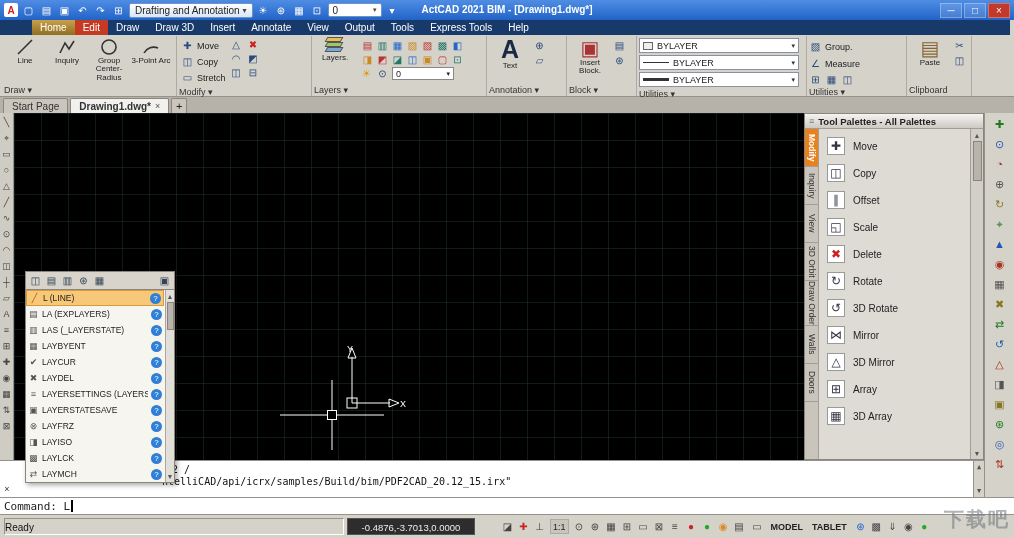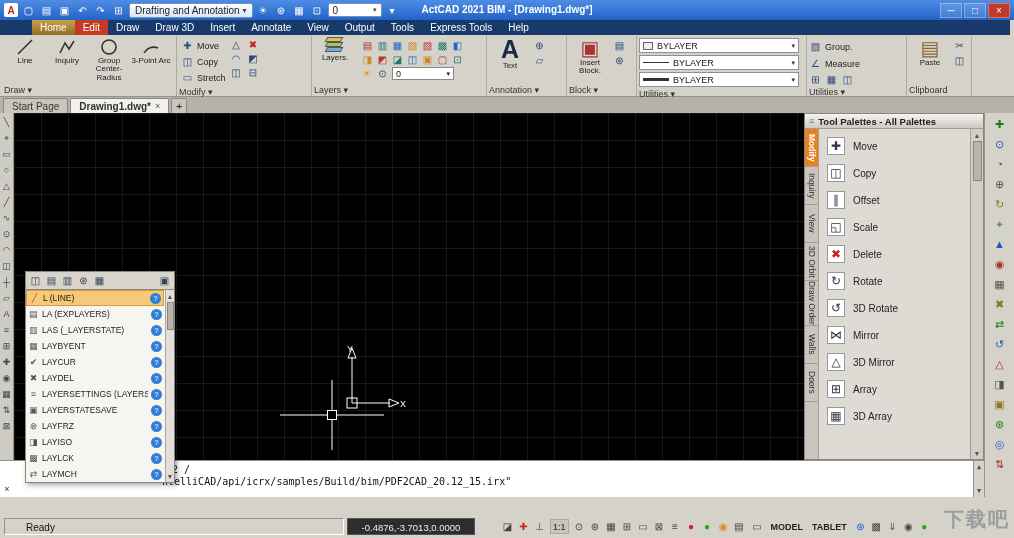--- a/index.html
+++ b/index.html
@@ -128,21 +128,21 @@
 .cmd-history{position:absolute;left:0;top:460px;right:30px;height:37px;background:#fff;border-top:1px solid #96928a;font-family:"DejaVu Sans Mono",monospace;font-size:10px;color:#111;padding:3px 14px 0 14px;z-index:10;}
 .hline1{padding-left:158px;height:12px;}
 .hline2{padding-left:148px;height:12px;white-space:nowrap;overflow:hidden;}
 .hist-scroll{position:absolute;right:0;top:0;bottom:0;width:11px;background:#d5d2ca;border-left:1px solid #96928a;display:flex;flex-direction:column;align-items:center;justify-content:space-between;}
 .cmd-close{position:absolute;left:2px;top:484px;width:10px;height:10px;font-size:9px;color:#333;display:flex;align-items:center;justify-content:center;z-index:45;}
 .cmd-input{position:absolute;left:0;top:497px;right:0;height:18px;background:#fff;border-top:1px solid #96928a;border-bottom:1px solid #96928a;display:flex;align-items:center;padding-left:4px;font-family:"DejaVu Sans Mono",monospace;font-size:11px;z-index:10;}
 .cursor{width:2px;height:12px;background:#000;margin-left:1px;}
 
 
 .statusbar{position:absolute;left:0;bottom:0;right:0;height:23px;background:#d5d2ca;display:flex;align-items:center;gap:3px;padding:0 4px;font-size:10px;z-index:10;}
-.sb-ready{width:340px;height:17px;line-height:17px;padding-left:21px;border:1px solid;border-color:#96928a #fff #fff #96928a;color:#111;}
+.sb-ready{width:340px;height:17px;line-height:17px;padding-left:0;border:1px solid;border-color:#96928a #fff #fff #96928a;color:#111;}
 .sb-coords{width:128px;height:17px;line-height:17px;text-align:center;background:#2d2d2d;color:#eee;font-size:9.5px;border:1px solid #555;}
 .sb-group{display:flex;align-items:center;gap:1px;}
 .sb-group.g1{margin-left:22px;}
 .sb-icon{width:15px;height:15px;display:flex;align-items:center;justify-content:center;font-size:10px;color:#444;}
 .g1 .sb-icon:nth-child(2){color:#c22;}
 .g2 .sb-icon:nth-child(8){color:#c22;}
 .g2 .sb-icon:nth-child(9){color:#2a2;}
 .g2 .sb-icon:nth-child(10){color:#d82;}
 .g3 .sb-icon:nth-child(1){color:#26c;}
 .g3 .sb-icon:nth-child(5){color:#2a2;}
@@ -607,20 +607,24 @@
   <div class="cmd-history">
     <div class="hline1">2 /</div>
     <div class="hline2">ntelliCAD/api/icrx/samples/Build/bim/PDF2CAD_20.12_15.irx"</div>
     <div class="hist-scroll">
       <span class="sarrow">▲</span>
       <span class="sarrow">▼</span>
     </div>
   </div>
   <span class="cmd-close">×</span>
 
+  <div class="cmd-input">
+    <span>Command: L</span>
+    <span class="cursor"></span>
+  </div>
 
   <div class="statusbar">
     <div class="sb-ready">Ready</div>
     <div class="sb-coords">-0.4876,-3.7013,0.0000</div>
     <div class="sb-group g1">
       <span class="sb-icon">◪</span>
       <span class="sb-icon">✚</span>
       <span class="sb-icon">⊥</span>
     </div>
     <span class="sb-scale">1:1</span>

